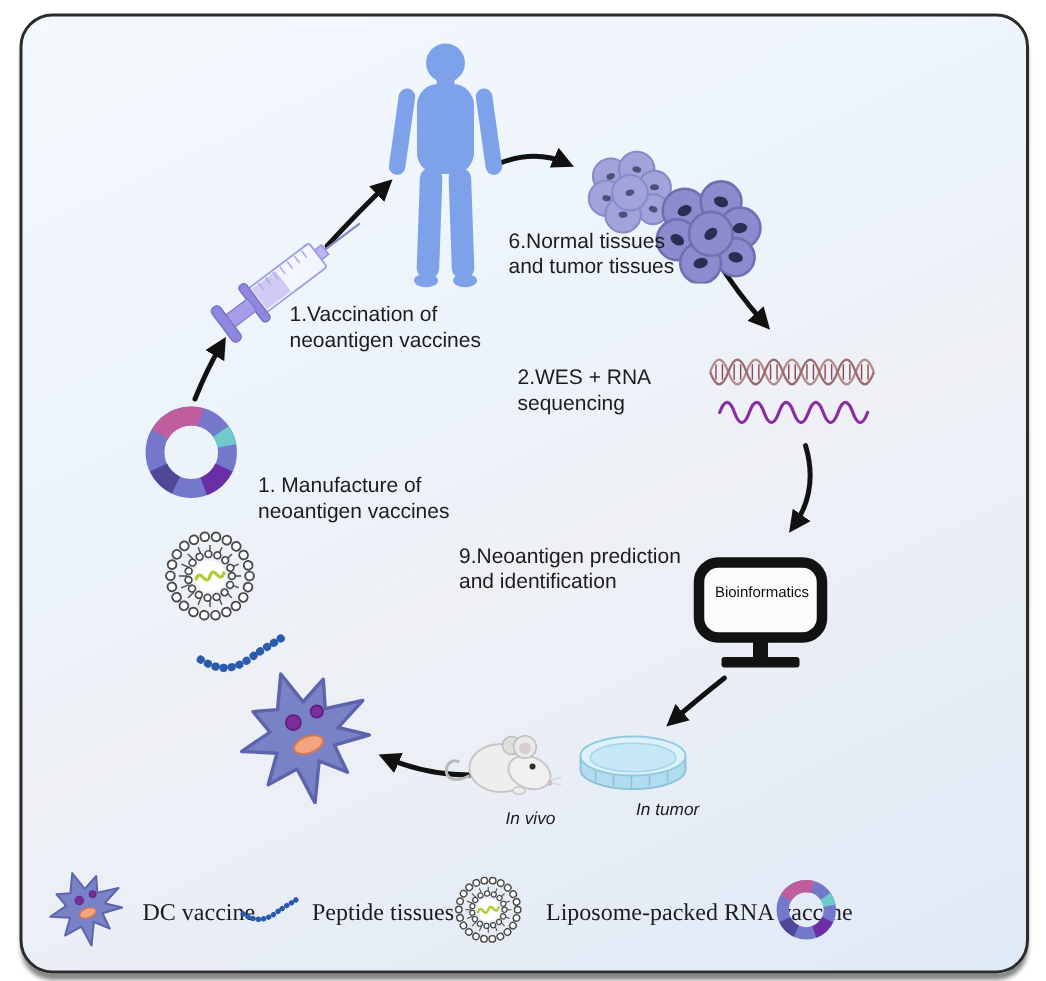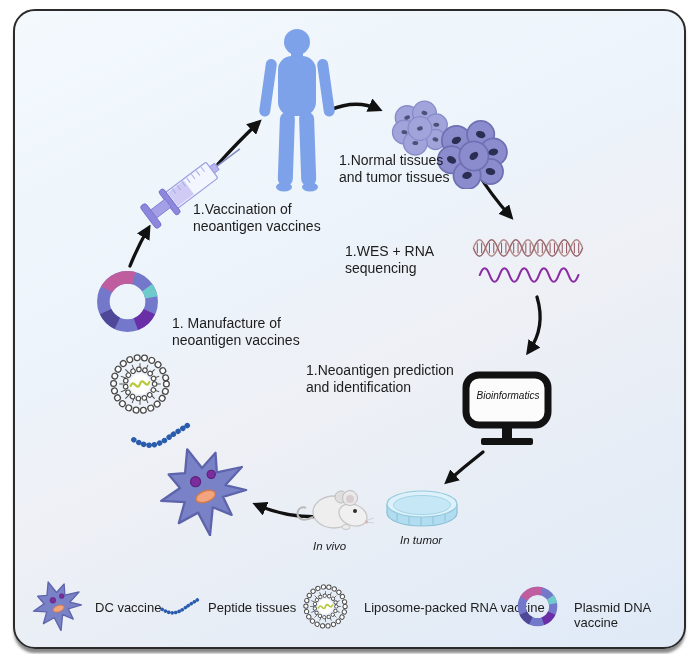--- a/index.html
+++ b/index.html
@@ -3,23 +3,23 @@
 <meta charset="utf-8">
 <title>Figure</title>
 <style>
   html,body{margin:0;padding:0;background:#ffffff;}
   .stage{position:relative;width:697px;height:654px;font-family:"Liberation Sans",sans-serif;overflow:hidden;}
   .frame{position:absolute;left:13px;top:9px;width:669px;height:636px;border:2px solid #2b2b2b;border-radius:22px;
          background:linear-gradient(155deg,#f3f9fd 0%,#ecf3fa 40%,#eef0f5 55%,#dfeaf7 100%);
          box-shadow:0 5px 3px -1px rgba(35,35,35,0.55);}
   .abs{position:absolute;}
   .step{position:absolute;font-size:14px;line-height:1.24;color:#1c1c1c;white-space:pre-line;}
-  .ital{position:absolute;font-size:11.5px;font-style:italic;color:#1c1c1c;}
-  .legend-label{position:absolute;font-size:13px;color:#1c1c1c;}
-  .bioinfo{position:absolute;left:468px;top:390px;width:80px;text-align:center;font-size:10px;color:#101010;font-style:italic;}
+  .ital{position:absolute;font-size:11.5px;font-style:italic;color:#1c1c1c;margin-left:24px;}
+  .legend-label{position:absolute;font-size:16px;color:#1c1c1c;font-family:Liberation Serif, serif;}
+  .bioinfo{position:absolute;left:468px;top:390px;width:80px;text-align:center;font-size:10px;color:#101010;}
   svg{display:block;overflow:visible;}
 </style>
 </head>
 <body>
 
 <div class="stage">
   <div class="frame"></div>
 
   <svg width="0" height="0" style="position:absolute" aria-hidden="true">
     <defs>
@@ -251,25 +251,25 @@
         <line x1="80" y1="14" x2="80" y2="20"></line>
       </g>
       <g stroke="#6f68c5" stroke-width="0.8" fill="#8d87dd">
         <rect x="31" y="8" width="6" height="30" rx="2.5"></rect>
         <rect x="7" y="9" width="7" height="28" rx="3"></rect>
       </g>
       <rect x="14" y="18" width="18" height="10" fill="#a59fe8" stroke="#7d76cf" stroke-width="0.8"></rect>
     </svg>
   </div>
 
-  <div class="step" style="left:339px;top:152px">1.Normal tissues
+  <div class="step" style="left:339px;top:152px">6.Normal tissues
 and tumor tissues</div>
-  <div class="step" style="left:345px;top:243px">1.WES + RNA
+  <div class="step" style="left:345px;top:243px">2.WES + RNA
 sequencing</div>
-  <div class="step" style="left:306px;top:362px">1.Neoantigen prediction
+  <div class="step" style="left:306px;top:362px">9.Neoantigen prediction
 and identification</div>
   <div class="step" style="left:172px;top:315px">1. Manufacture of
 neoantigen vaccines</div>
   <div class="step" style="left:193px;top:201px">1.Vaccination of
 neoantigen vaccines</div>
 
   <div class="ital" style="left:313px;top:540px">In vivo</div>
   <div class="ital" style="left:400px;top:534px">In tumor</div>
 
   <svg class="abs" style="left:29px;top:579px" width="55" height="52" preserveAspectRatio="none">
@@ -283,14 +283,13 @@
   <div class="legend-label" style="left:208px;top:600px">Peptide tissues</div>
 
   <svg class="abs" style="left:301px;top:582px" width="49" height="49">
       <use href="#sym-liposome"></use>
     </svg>
   <div class="legend-label" style="left:364px;top:600px">Liposome-packed RNA vaccine</div>
 
   <svg class="abs" style="left:517px;top:586px" width="41" height="41">
       <use href="#sym-plasmid"></use>
     </svg>
-  <div class="legend-label" style="left:574px;top:600px">Plasmid DNA vaccine</div>
 </div>
 
 </body></html>

